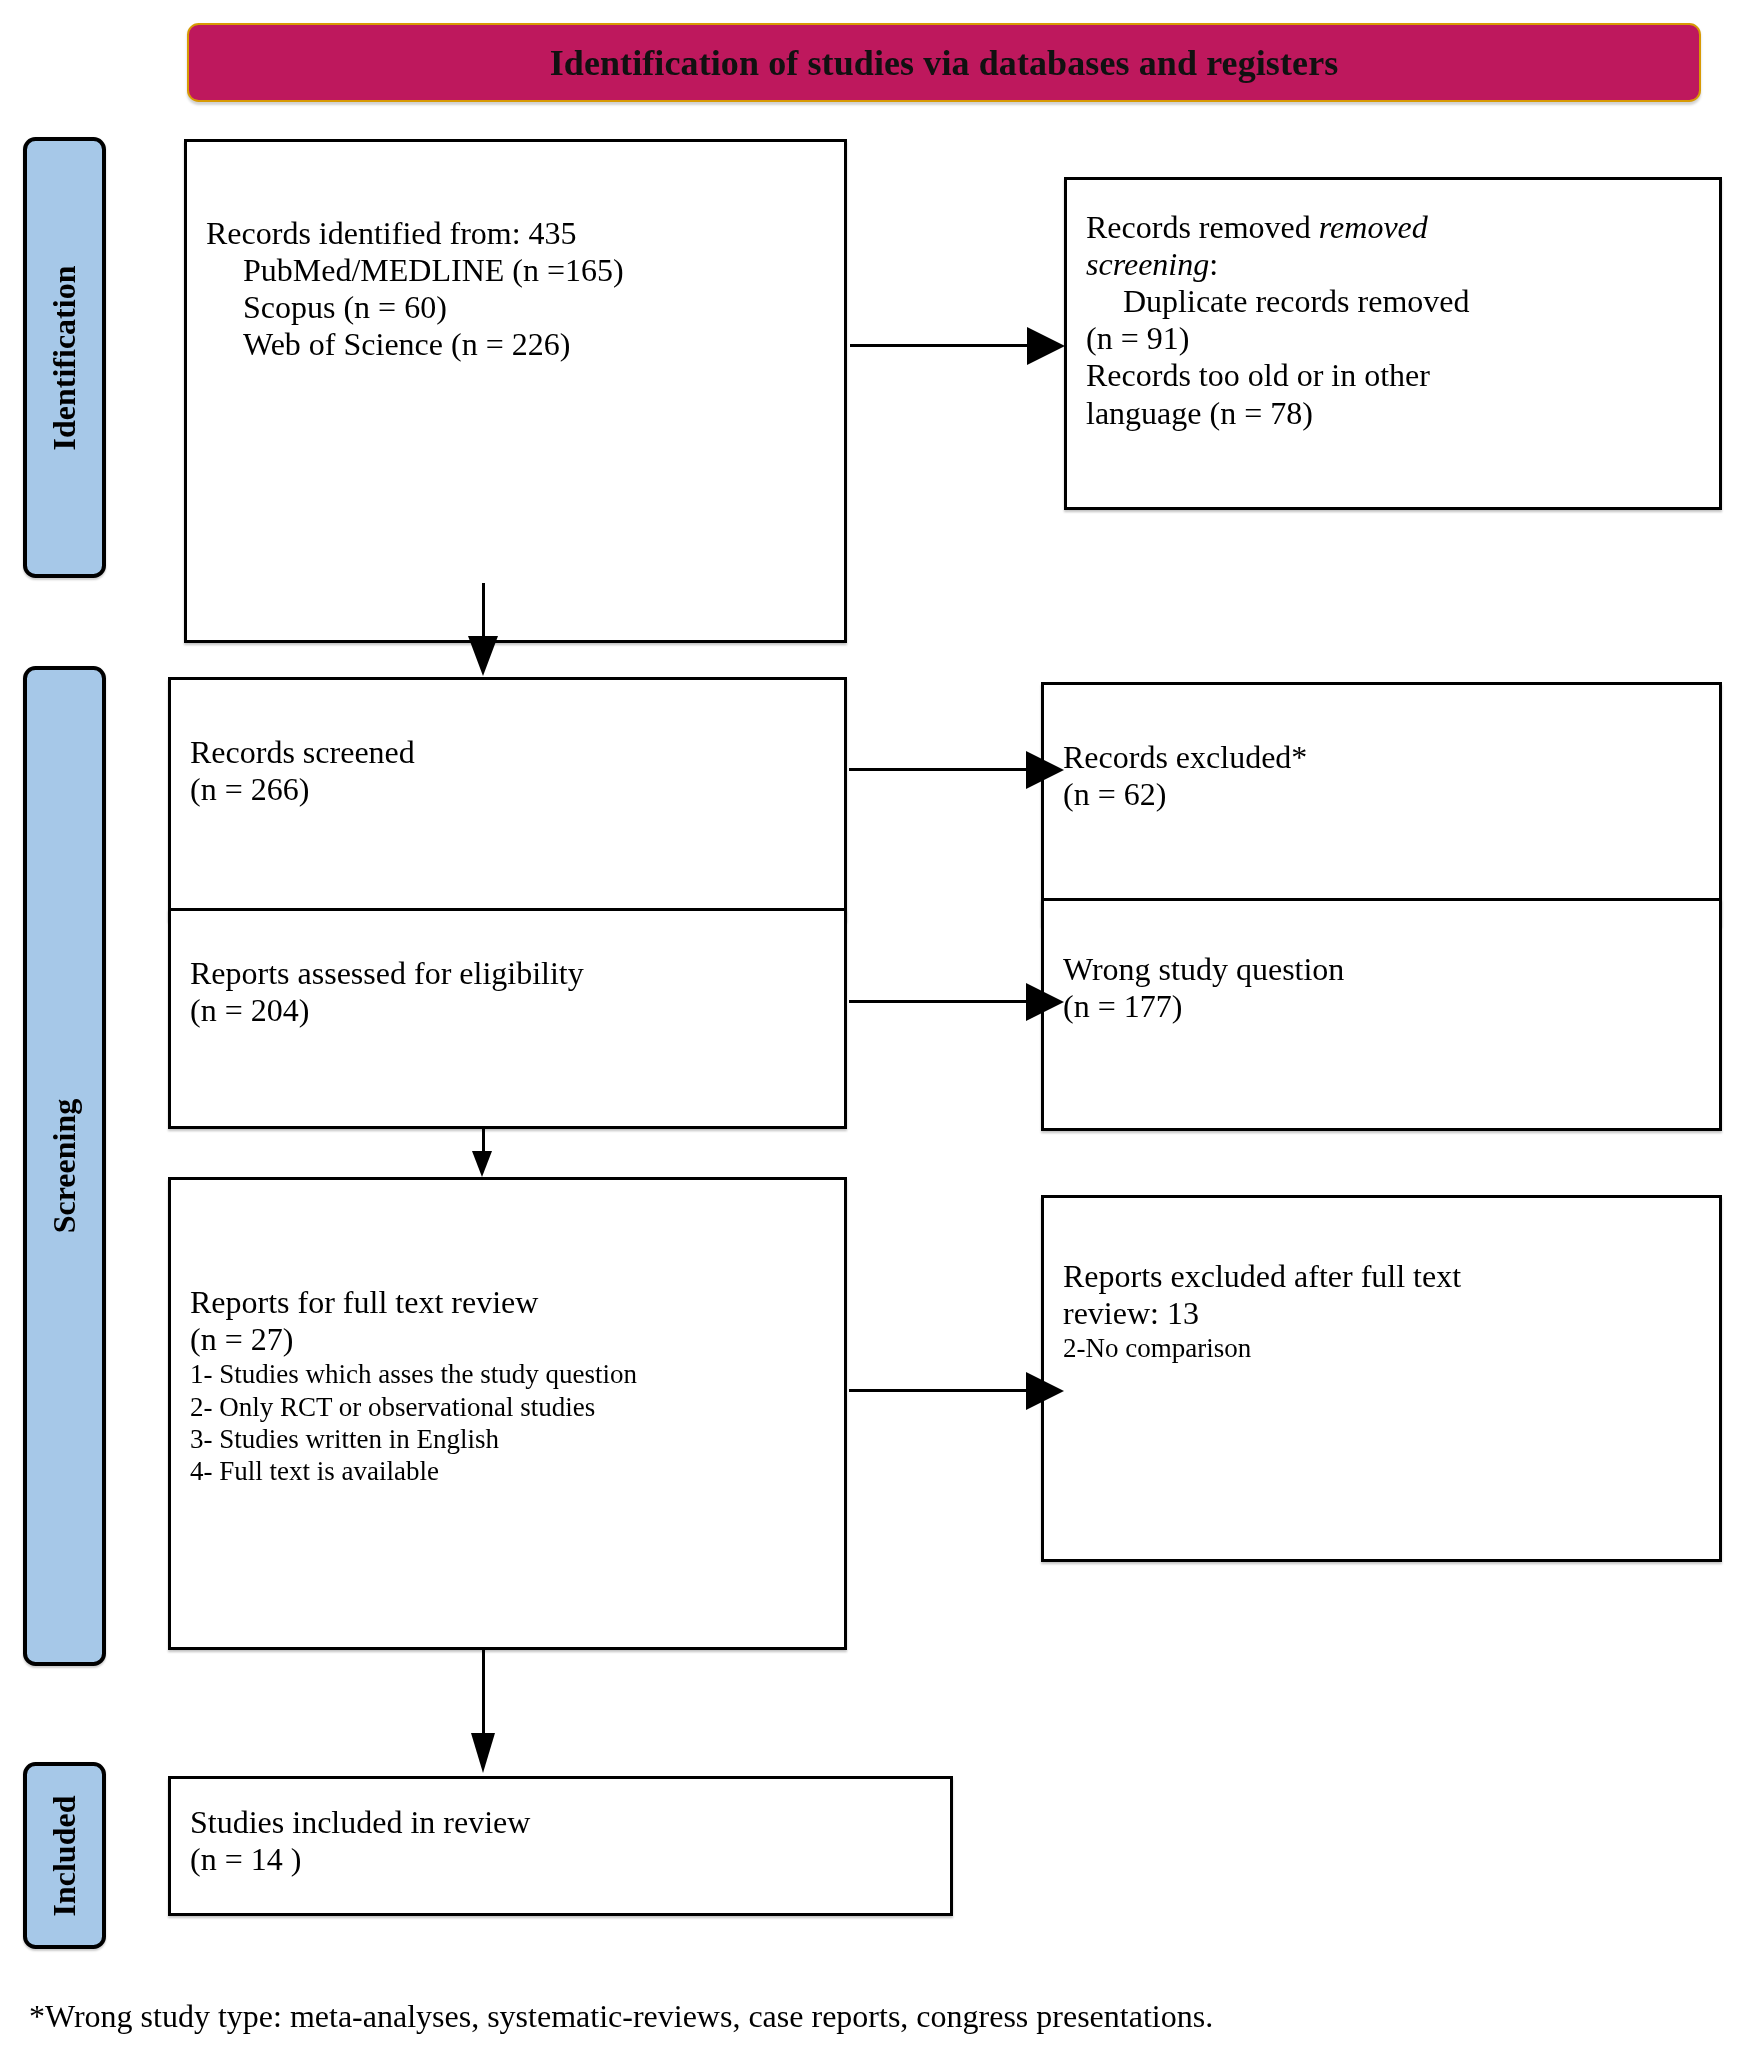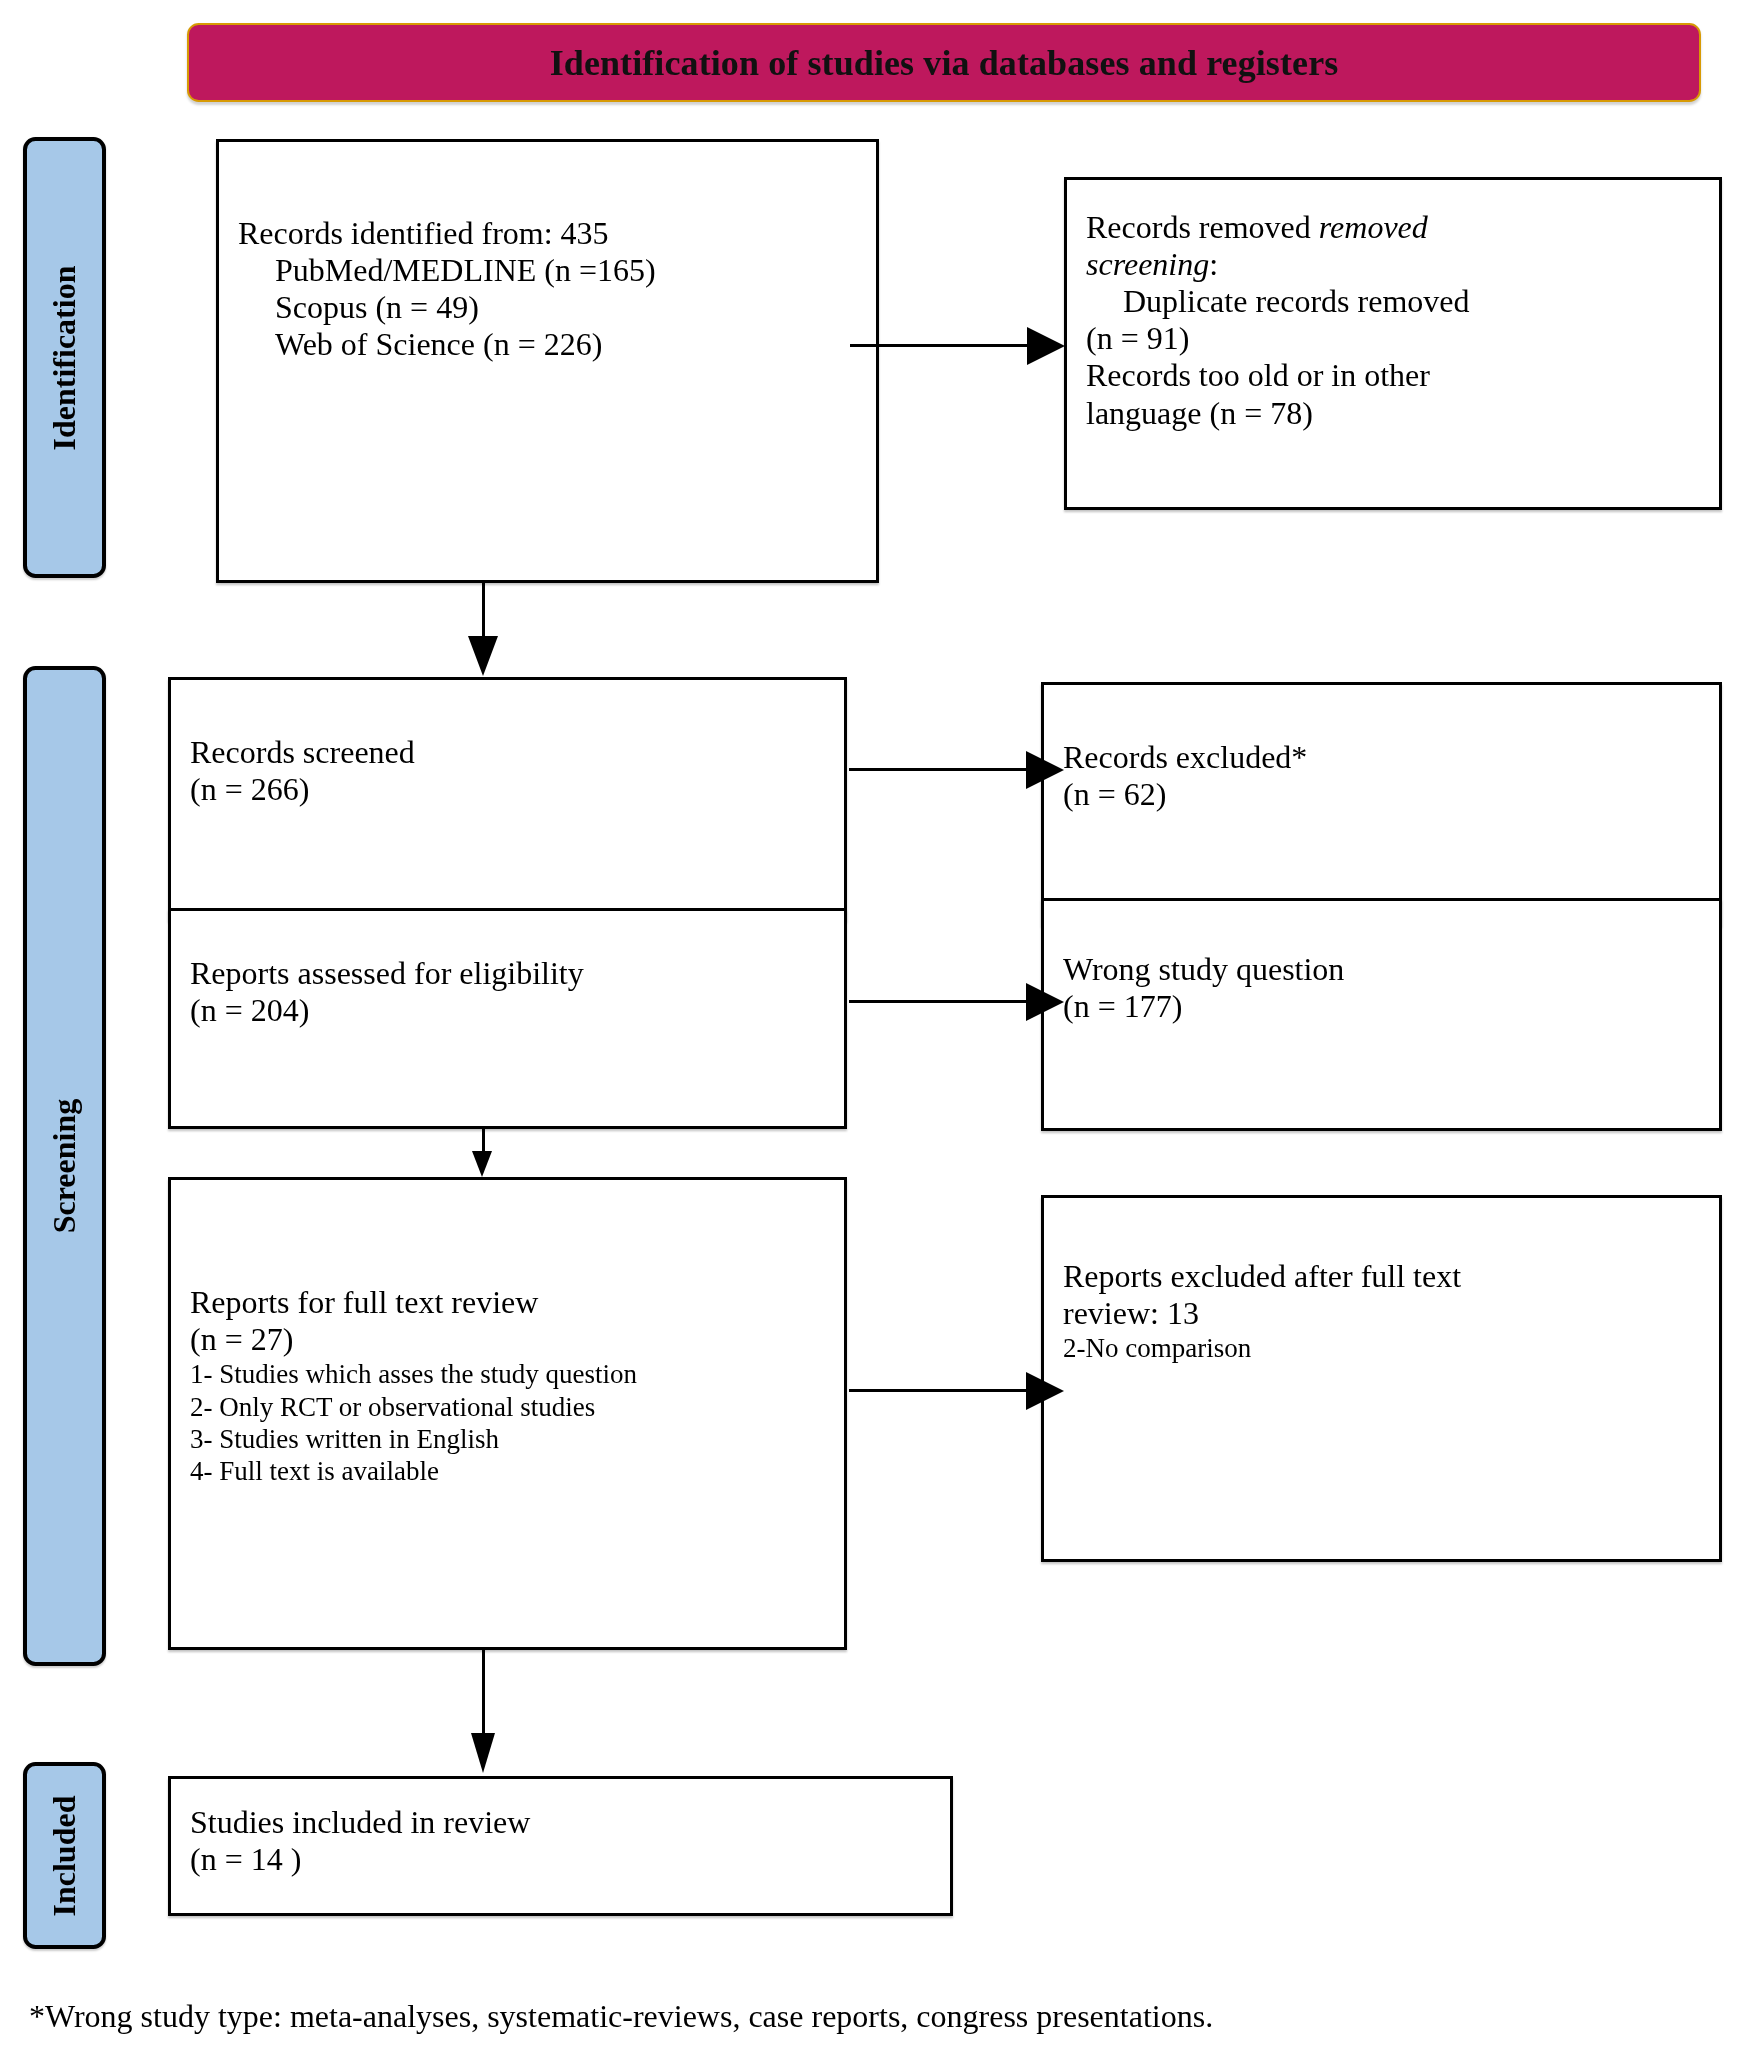--- a/index.html
+++ b/index.html
@@ -54,21 +54,21 @@
     position:absolute;left:0;right:0;
     padding:0 19px;
     box-sizing:border-box;
   }
   .ln{font-size:32px;line-height:1.16;white-space:pre-wrap;}
   .ln.indent{padding-left:37px;}
   .ln.small{font-size:27px;line-height:1.2;}
   .ln em{font-style:italic;}
 
   
-  #box-identified   {left:184px; top:139px;  width:663px; height:444px;margin-left:32px;}
+  #box-identified   {left:184px; top:139px;  width:663px; height:504px;}
   #box-identified .box-inner{top:73px;}
 
   #box-removed      {left:1064px;top:177px;  width:658px; height:333px;}
   #box-removed .box-inner{top:29px;}
 
   #box-screened     {left:168px; top:677px; width:679px; height:244px;}
   #box-screened .box-inner{top:54px;}
 
   #box-excluded     {left:1041px;top:682px; width:681px; height:244px;}
   #box-excluded .box-inner{top:54px;}
@@ -125,21 +125,21 @@
     <span class="pill-text">Screening</span>
   </div>
   <div class="pill" id="pill-included">
     <span class="pill-text">Included</span>
   </div>
 
   <div class="box" id="box-identified">
     <div class="box-inner">
       <div class="ln">Records identified from: 435</div>
       <div class="ln indent">PubMed/MEDLINE (n =165)</div>
-      <div class="ln indent">Scopus (n = 49)</div>
+      <div class="ln indent">Scopus (n = 60)</div>
       <div class="ln indent">Web of Science (n = 226)</div>
     </div>
   </div>
 
   <div class="box" id="box-removed">
     <div class="box-inner">
       <div class="ln"><span>Records removed </span><em>removed</em></div>
       <div class="ln"><em>screening</em><span>:</span></div>
       <div class="ln indent">Duplicate records removed</div>
       <div class="ln">(n = 91)</div>

